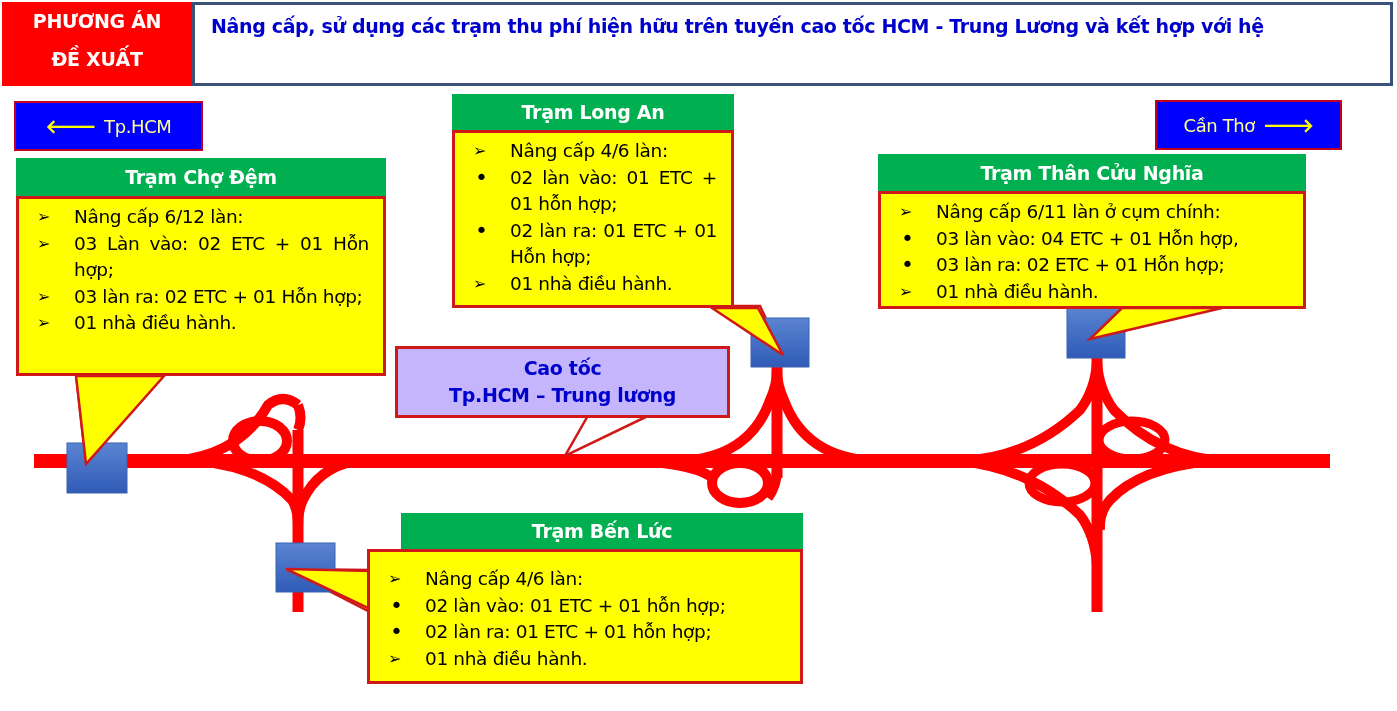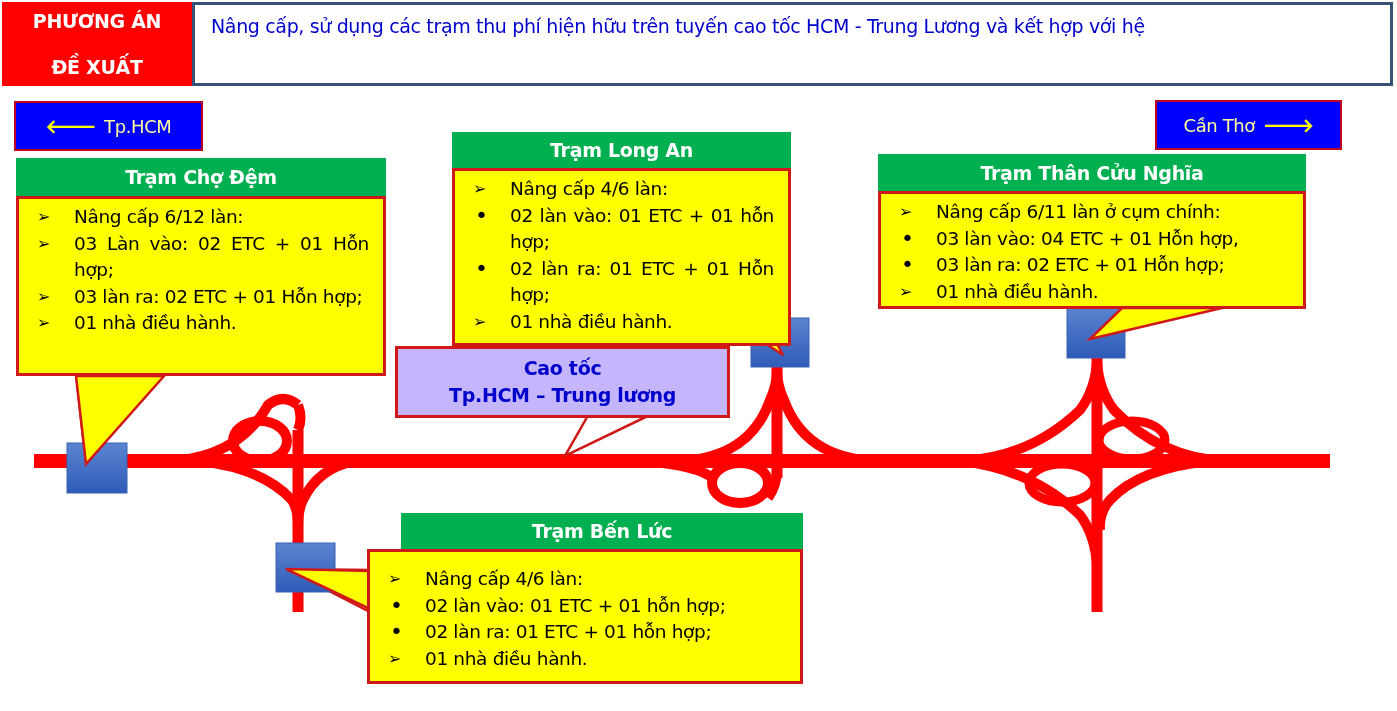--- a/index.html
+++ b/index.html
@@ -6,27 +6,27 @@
   html, body { width: 1397px; height: 711px; background: #ffffff; overflow: hidden; }
   body { position: relative; font-family: "DejaVu Sans", "Liberation Sans", sans-serif; }
 
   .abs { position: absolute; }
 
   
   .hdr-label {
     left: 2px; top: 2px; width: 190px; height: 84px;
     background: #ff0000; color: #ffffff;
     font-weight: bold; font-size: 19px; line-height: 38px;
-    display: flex; flex-direction: column; align-items: center; justify-content: space-between;
+    display: flex; flex-direction: column; align-items: center; justify-content: flex-start;
     text-align: center; letter-spacing: -0.3px;
   }
   .hdr-title {
     left: 192px; top: 2px; width: 1201px; height: 84px;
     border: 3px solid #3a5178; background: #ffffff; color: #0000cc;
-    font-weight: normal; font-size: 19px; line-height: 38px;
+    font-weight: bold; font-size: 19px; line-height: 38px;
     padding: 2px 16px 0 16px; letter-spacing: -0.35px;
   }
   .hdr-title span { display: block; white-space: nowrap; }
 
   
   .dir-btn {
     background: #0000ff; border: 2px solid #c00020;
     color: #ffff99; font-size: 18px;
     display: flex; align-items: center; justify-content: center; gap: 8px;
     font-family: "DejaVu Sans", sans-serif; letter-spacing: -0.4px;
@@ -156,21 +156,21 @@
           <span class="txt">03 làn ra: 02 ETC + 01 Hỗn hợp;</span>
         </li>
       <li>
           <span class="mk">➢</span>
           <span class="txt">01 nhà điều hành.</span>
         </li>
     </ul>
   </div>
 </div>
 
-<div class="abs" style="left:452px; top:94px; width:339px;margin-top:38px;">
+<div class="abs" style="left:452px; top:94px; width:282px;">
   <div class="st-head" style="height:36px;">Trạm Long An</div>
   <div class="st-body justify" style="height:178px;">
     <ul>
       <li>
           <span class="mk">➢</span>
           <span class="txt">Nâng cấp 4/6 làn:</span>
         </li>
       <li>
           <span class="mk mk-bullet">•</span>
           <span class="txt">02 làn vào: 01 ETC + 01 hỗn hợp;</span>

